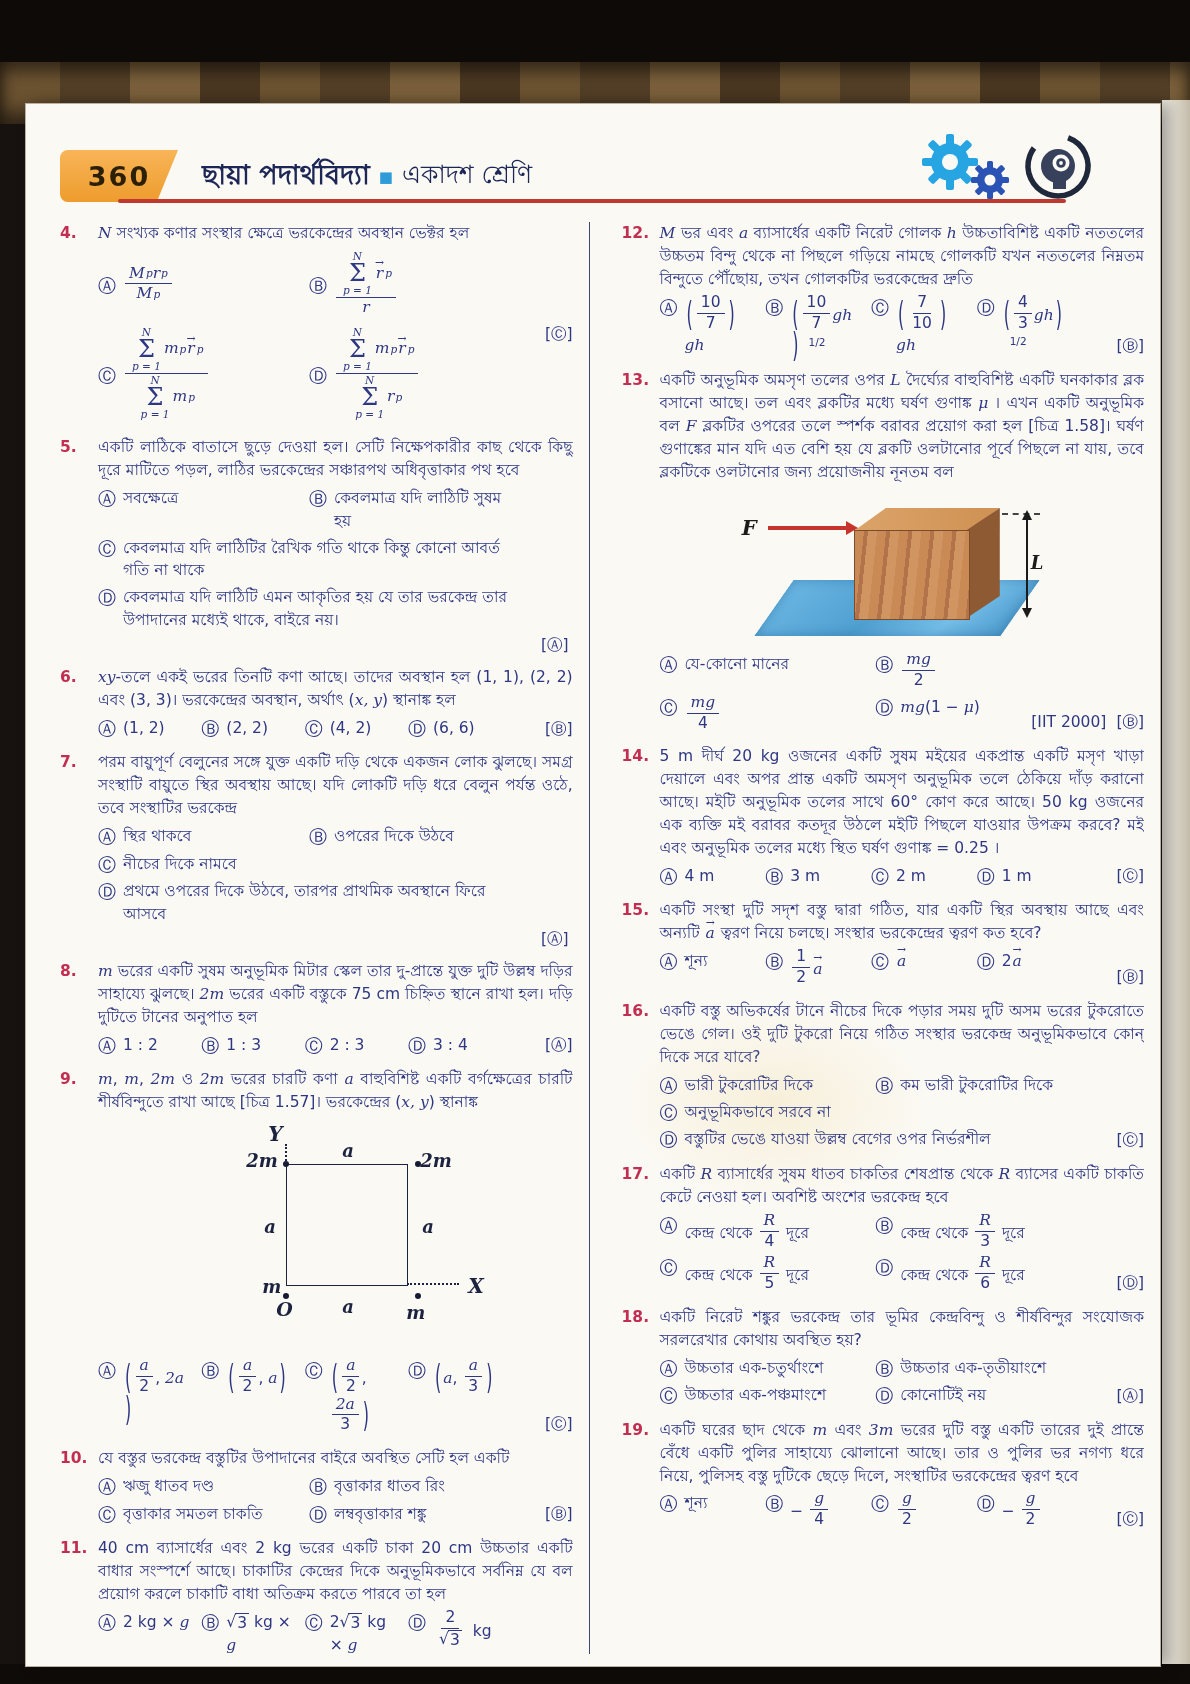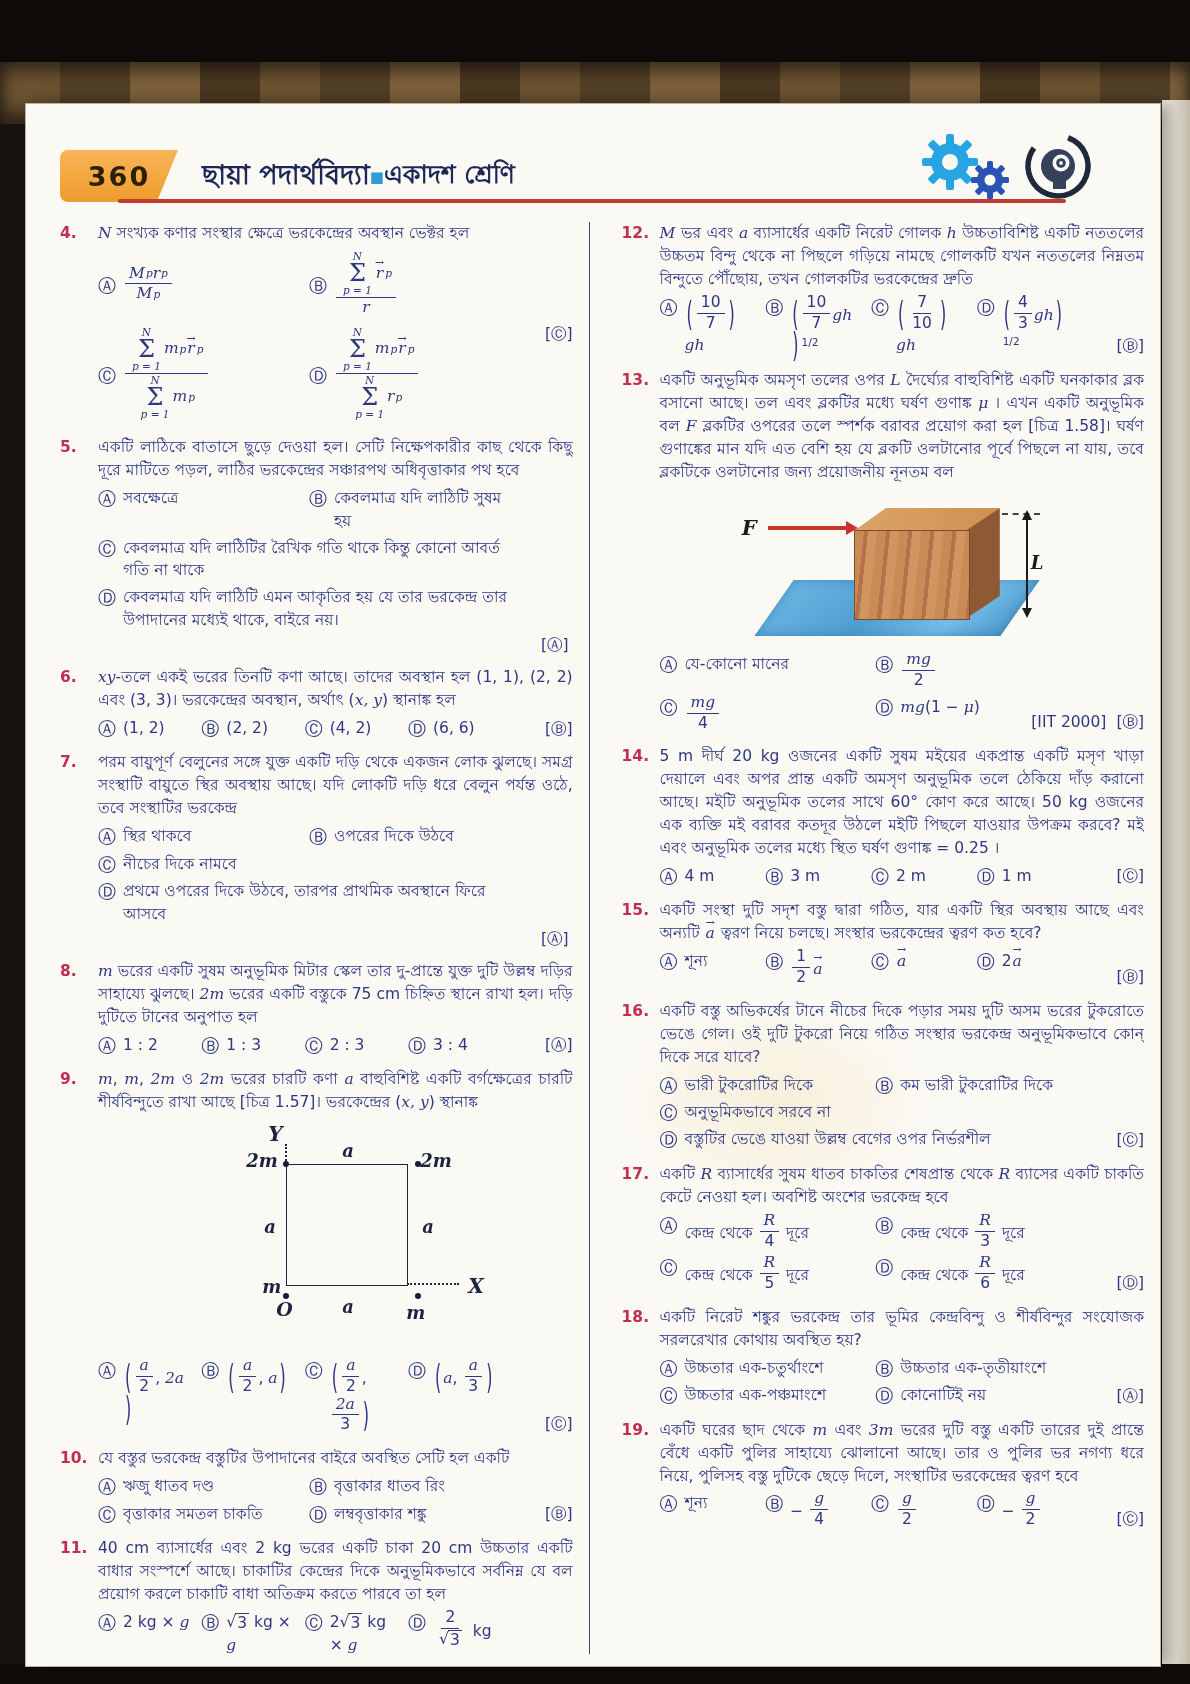--- a/index.html
+++ b/index.html
@@ -17,24 +17,24 @@
   .stain{position:absolute;left:600px;top:900px;width:300px;height:200px;border-radius:50%;
     background:radial-gradient(closest-side,rgba(226,187,80,.16),rgba(226,187,80,0));}
 
   
   .hdr{position:relative;height:104px;}
   .badge{position:absolute;left:34px;top:46px;width:118px;height:52px;
     background:linear-gradient(#f8b558,#ee9c2d);
     clip-path:polygon(0 0,100% 0,82% 100%,0 100%);border-radius:8px 0 0 8px;
     display:flex;align-items:center;justify-content:center;}
   .badge span{font-size:27px;font-weight:bold;color:#2c1f08;letter-spacing:2px;}
-  .titles{position:absolute;left:176px;top:50px;display:flex;align-items:center;white-space:nowrap;}
+  .titles{position:absolute;left:176px;top:50px;display:flex;align-items:center;gap:9px;white-space:nowrap;}
   .book-title{font-size:27px;font-weight:bold;color:#1d2757;}
   .sep-square{font-size:15px;color:#2f9bd8;}
-  .class-title{font-size:25px;font-weight:bold;color:#1d2757;}
+  .class-title{font-size:25px;font-weight:normal;color:#1d2757;}
   .red-rule{position:absolute;left:92px;top:95px;width:948px;height:4px;background:#c0392e;border-radius:2px;}
   .hdr-icons{position:absolute;right:58px;top:18px;}
 
   
   .cols{display:flex;padding:14px 16px 0 34px;}
   .col{width:520px;height:1432px;overflow:hidden;}
   .col-left{padding-right:16px;}
   .col-right{border-left:1.6px solid #3e4870;padding-left:32px;width:530px;}
 
   .question{display:flex;margin-bottom:9px;color:#2d3784;font-size:15.5px;line-height:1.48;}
@@ -48,21 +48,21 @@
   .ocontent{min-width:0;}
   .ans{position:absolute;right:0;bottom:2px;white-space:nowrap;}
   .ans.mid{bottom:auto;top:42%;}
   .ans .tag{margin-right:10px;}
   .ansline{text-align:right;padding-right:4px;}
   .tallopts .opt{margin:5px 0;align-items:center;min-height:58px;}
 
   
   .mi{font-family:"DejaVu Serif",serif;font-style:italic;}
   .msub{font-size:.68em;font-family:"DejaVu Serif",serif;font-style:italic;vertical-align:-.35em;margin-left:1px;}
-  .msup{font-size:.68em;vertical-align:.55em;margin-left:1px;}
+  .msup{font-size:.68em;vertical-align:.55em;margin-left:8px;}
   .vec{display:inline-block;position:relative;font-family:"DejaVu Serif",serif;font-style:italic;padding:0 1px;}
   .vec .va{position:absolute;left:0;right:0;top:-.72em;font-size:.7em;text-align:center;font-style:normal;}
   .frac{display:inline-flex;flex-direction:column;align-items:center;vertical-align:middle;
     margin:0 2px;position:relative;top:-2px;line-height:1.15;}
   .frac .fn{display:flex;align-items:center;justify-content:center;border-bottom:1.5px solid currentColor;padding:0 4px 1px;}
   .frac .fd{display:flex;align-items:center;justify-content:center;padding:1px 4px 0;}
   .sum{display:inline-flex;flex-direction:column;align-items:center;line-height:1;vertical-align:middle;margin:0 3px;}
   .sum .lim{font-size:10.5px;font-family:"DejaVu Serif",serif;font-style:italic;white-space:nowrap;}
   .sum .sig{font-size:24px;font-family:"DejaVu Serif",serif;line-height:1;}
   .sqrt{display:inline-flex;align-items:flex-start;}

